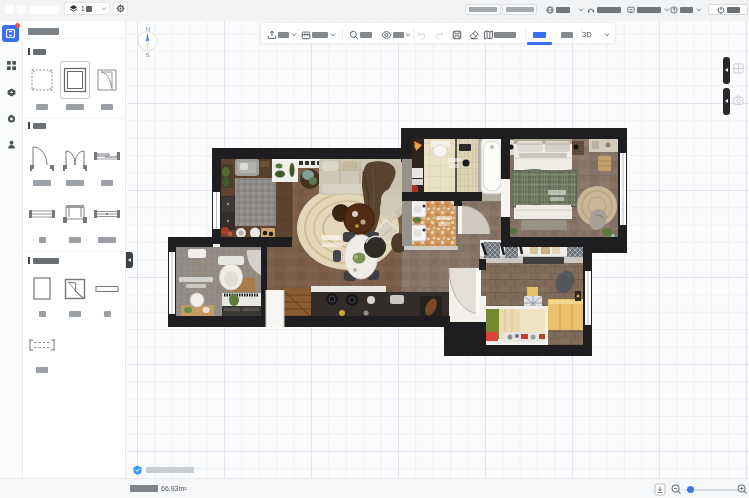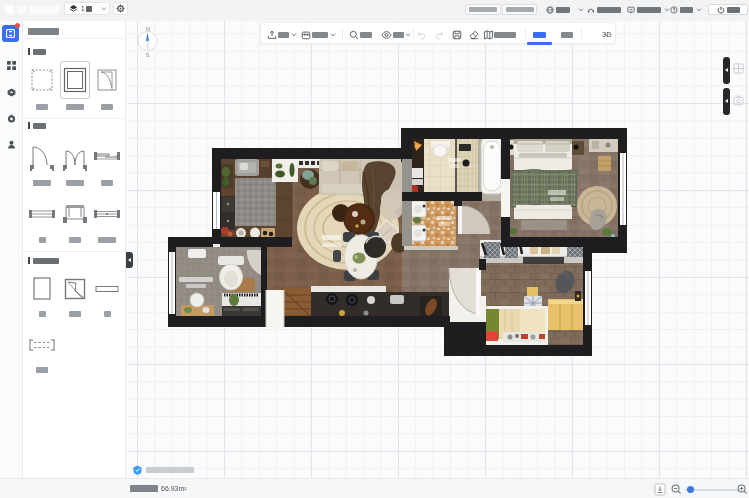--- a/index.html
+++ b/index.html
@@ -360,21 +360,21 @@
       <path d="M1.5 2.2 4.5 1l3 1.2 3-1.2v7.6l-3 1.2-3-1.2-3 1.2Z" fill="none" stroke="#4e5358" stroke-width="1"></path>
       <path d="M4.5 1v7.6M7.5 2.2v7.6" stroke="#4e5358" stroke-width=".9"></path>
     </svg>
   <span class="t abs" style="left:233px;top:9px;width:22px;height:6px;background:#84898e"></span>
 
   <div class="abs" style="left:263.5px;top:5px;width:1px;height:12px;background:#eceef0"></div>
   <span class="t abs" style="left:271.5px;top:9px;width:13px;height:6.5px;background:#3a6ff2"></span>
   <div class="abs" style="left:266px;top:19.5px;width:25px;height:2.5px;background:#3a6ff2;border-radius:1px"></div>
   <span class="t abs" style="left:299.5px;top:9px;width:12px;height:6.5px;background:#84898e"></span>
   <div class="abs" style="left:320px;top:5px;width:1px;height:12px;background:#eceef0"></div>
-  <span class="abs" style="left:341px;top:7.5px;font-size:7.5px;color:#4e5358">3D</span>
+  <span class="abs" style="left:321px;top:7.5px;font-size:7.5px;color:#4e5358">3D</span>
   <svg class="abs" style="left:343px;top:10px" width="6" height="4" viewBox="0 0 6 4">
       <path d="M1 .5 3 3 5 .5" fill="none" stroke="#84898e" stroke-width="1"></path>
     </svg>
 </div>
 
 <div class="pill" style="left:723px;top:57px"></div>
 <div class="abs" style="left:725px;top:68px;width:0;height:0;border-top:2.5px solid transparent;border-bottom:2.5px solid transparent;border-right:3px solid #fff;z-index:11"></div>
 <svg class="abs" style="left:733px;top:63px;z-index:5" width="11" height="11" viewBox="0 0 12 12">
     <rect x="1" y="1" width="10" height="10" rx="1" fill="none" stroke="#c8cbcf" stroke-width="1"></rect>
     <path d="M6 1v10M1 6h10" stroke="#c8cbcf" stroke-width="1"></path>

